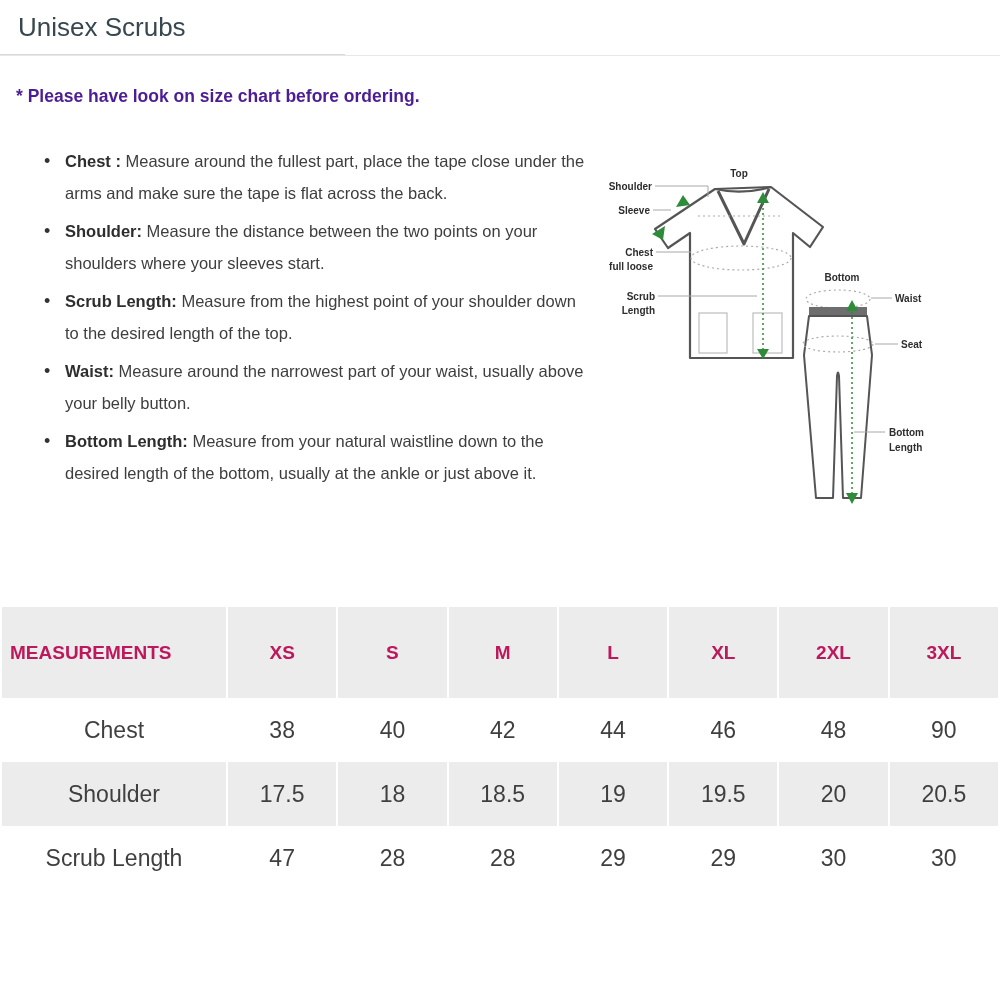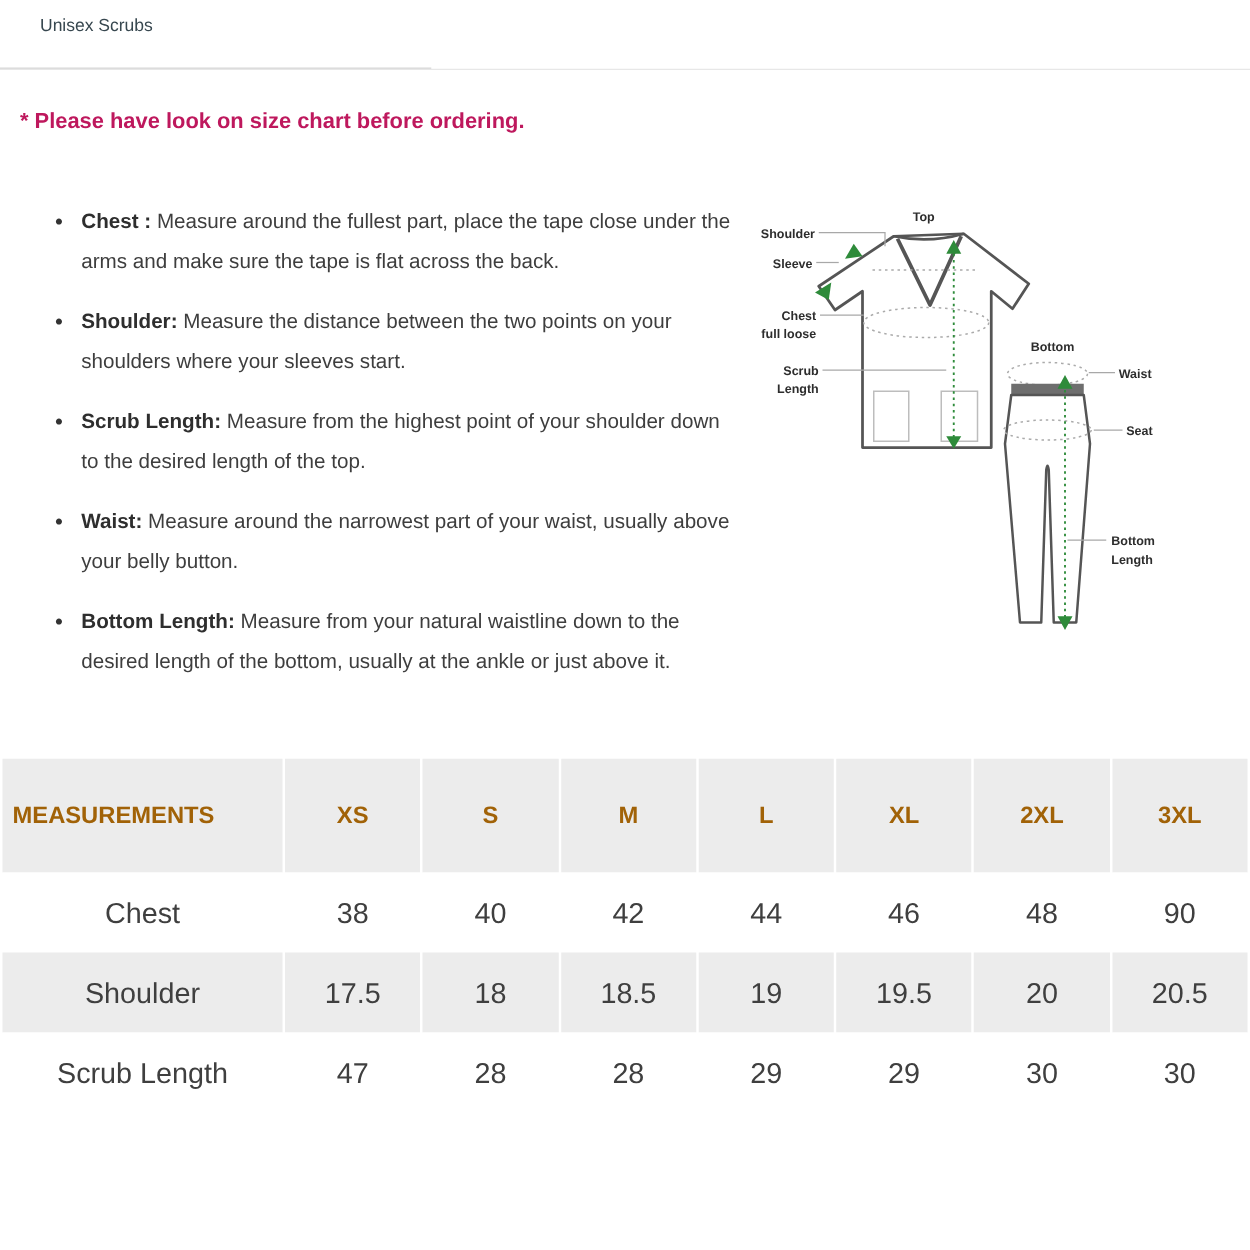--- a/index.html
+++ b/index.html
@@ -1,36 +1,36 @@
 <!DOCTYPE html>
 <html><head>
 <meta charset="utf-8">
 <style>
   html,body{margin:0;padding:0;}
   body{
     width:1000px;height:1000px;position:relative;overflow:hidden;
     background:#ffffff;font-family:"Liberation Sans",sans-serif;
   }
   .page-title{
-    position:absolute;left:32px;top:12px;
-    font-size:14px;color:#37474f;font-weight:400;
+    position:absolute;left:18px;top:12px;
+    font-size:26px;color:#37474f;font-weight:400;
   }
   .divider{position:absolute;left:0;top:55px;width:1000px;height:1px;background:#e7e7e7;}
   .divider-strong{position:absolute;left:0;top:54px;width:345px;height:2px;background:#d8d8d8;}
   .notice{
     position:absolute;left:16px;top:86px;
-    font-size:17.5px;font-weight:bold;color:#be185d;
+    font-size:17.5px;font-weight:bold;color:#4c1d95;
   }
   .content{
     position:absolute;left:38px;top:145px;width:552px;
     font-size:16.5px;line-height:32px;color:#3e3e3e;
   }
   .intro{margin:0 0 27px 0;}
   ul.instructions{list-style:none;margin:0;padding:0;}
-  ul.instructions li{position:relative;padding-left:27px;margin-bottom:6px;margin-top:16px;}
+  ul.instructions li{position:relative;padding-left:27px;margin-bottom:6px;}
   ul.instructions li::before{
     content:"\2022";position:absolute;left:6px;top:0;
     color:#333;font-size:18px;
   }
   .term{font-weight:bold;color:#2e2e2e;}
 
   
   .diagram{position:absolute;left:595px;top:150px;width:400px;height:360px;}
   .diagram text{font-family:"Liberation Sans",sans-serif;font-size:10px;font-weight:bold;fill:#2d2d2d;}
   .outline{fill:#ffffff;stroke:#555555;stroke-width:2.2;stroke-linejoin:round;}
@@ -40,21 +40,21 @@
   .gdash{fill:none;stroke:#2e8b3a;stroke-width:1.5;stroke-dasharray:2,3;}
   .garrow{fill:#2e8b3a;stroke:none;}
 
   
   .size-table{
     position:absolute;left:0;top:607px;width:1000px;
     border-collapse:separate;border-spacing:2px 0;table-layout:fixed;
   }
   .size-table th{
     height:55px;background:#ececec;font-size:19px;font-weight:bold;
-    color:#a16207;text-align:center;padding:18px;
+    color:#be185d;text-align:center;padding:18px;
   }
   .size-table th.label-col{width:198px;text-align:left;padding-left:8px;}
   .size-table td{
     height:64px;font-size:23px;color:#3f3f3f;text-align:center;padding:0;
     background:#ffffff;
   }
   .size-table tbody tr:nth-child(even) td{background:#ececec;}
 </style>
 </head>
 <body>

